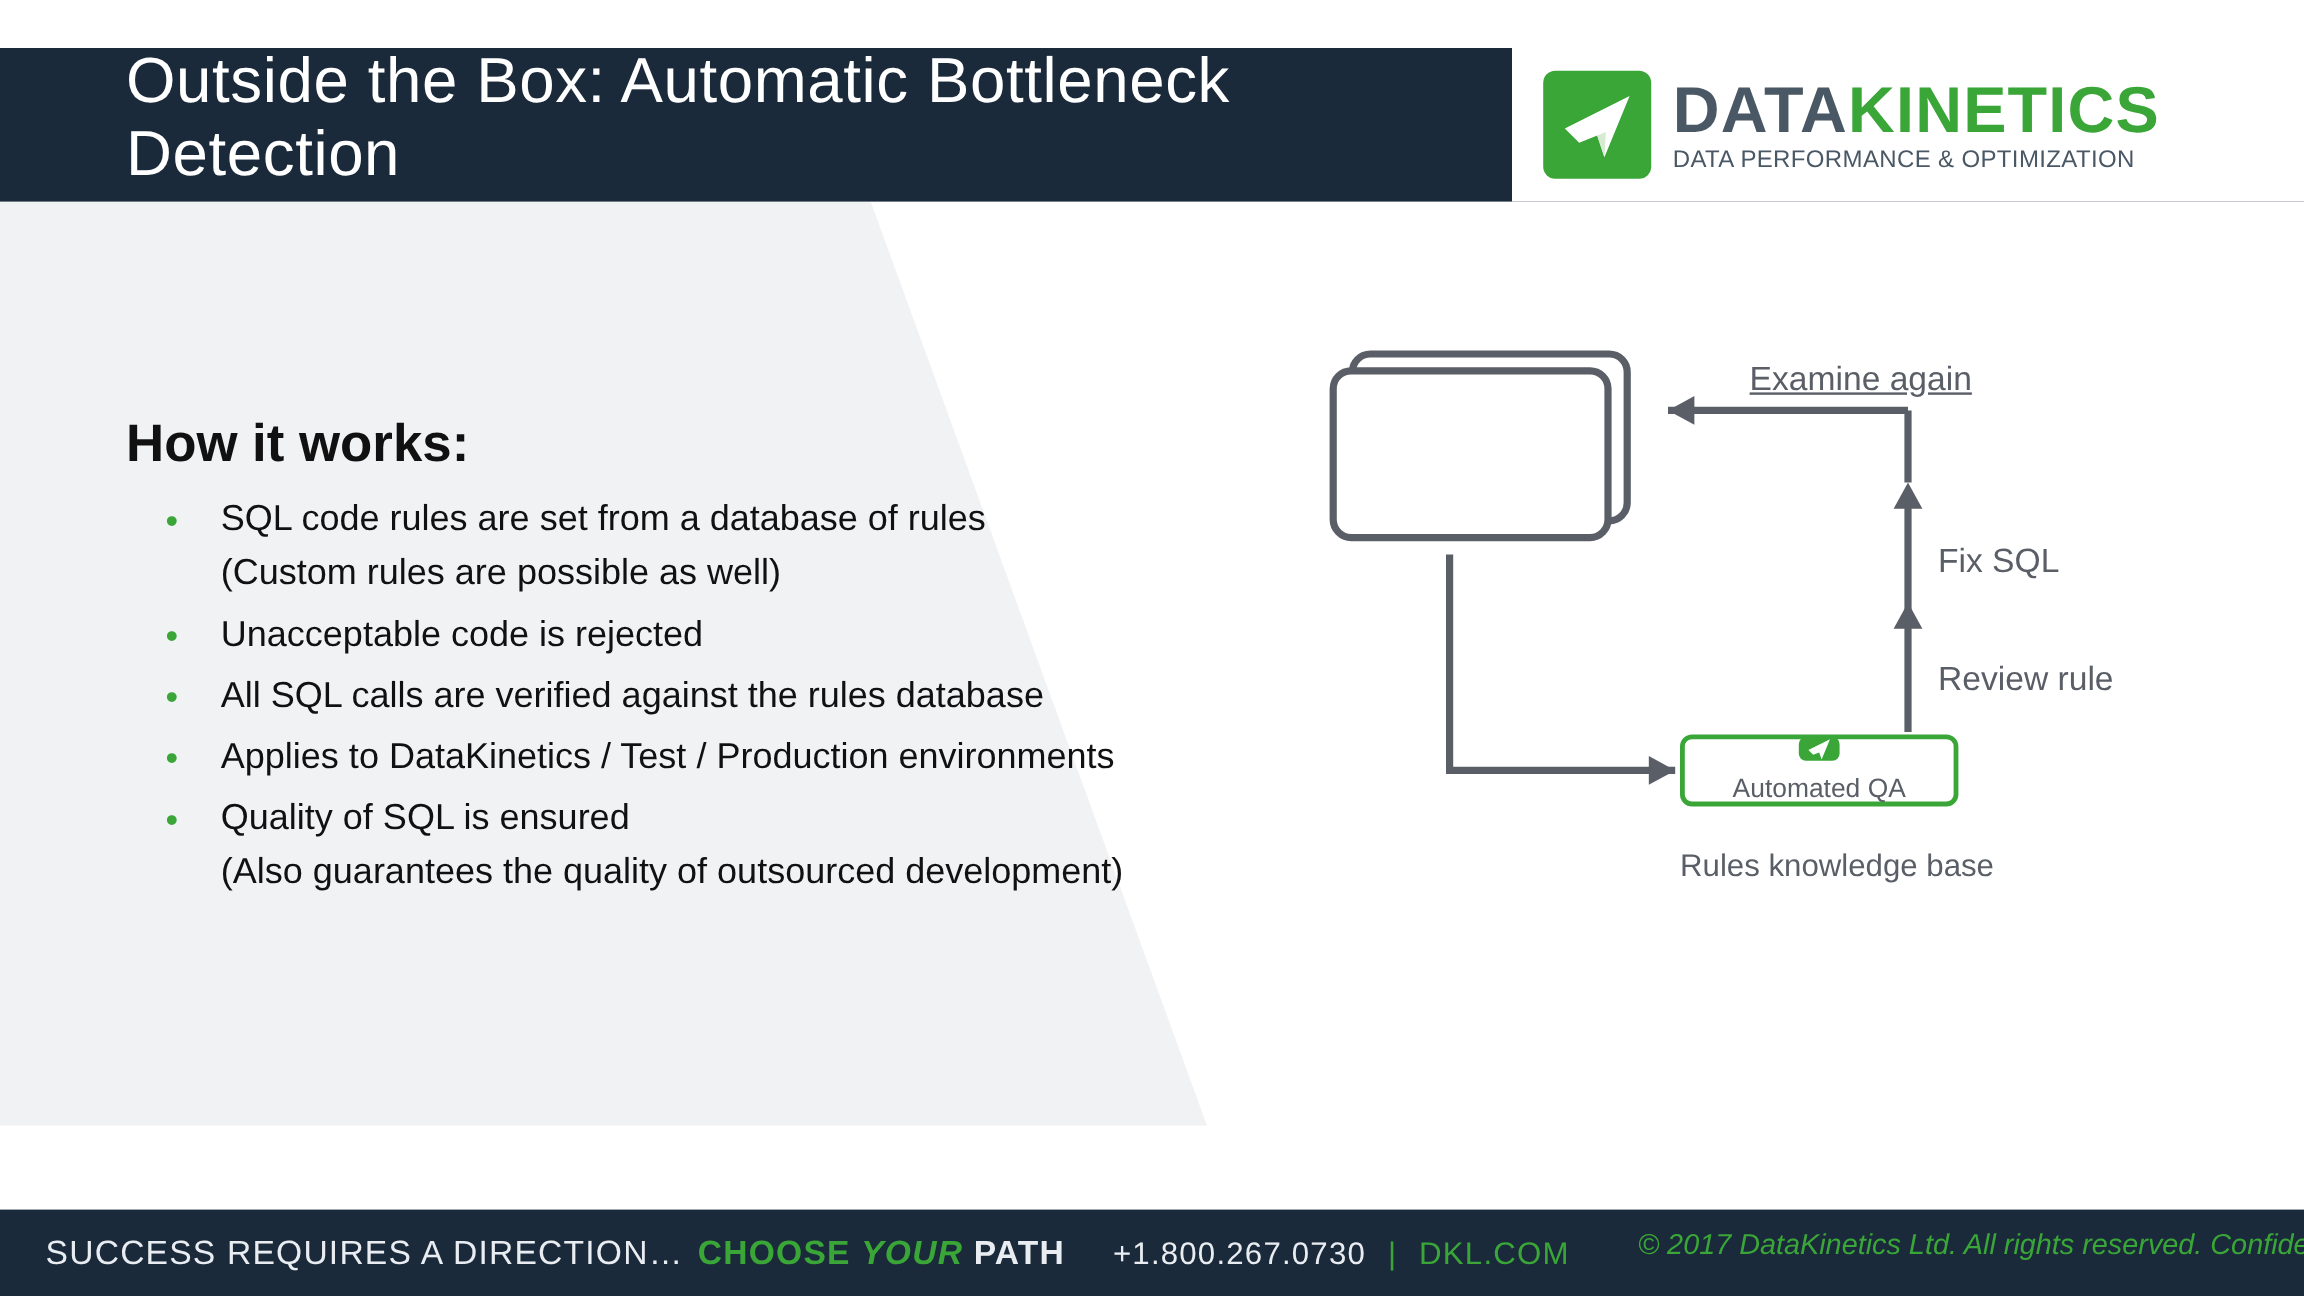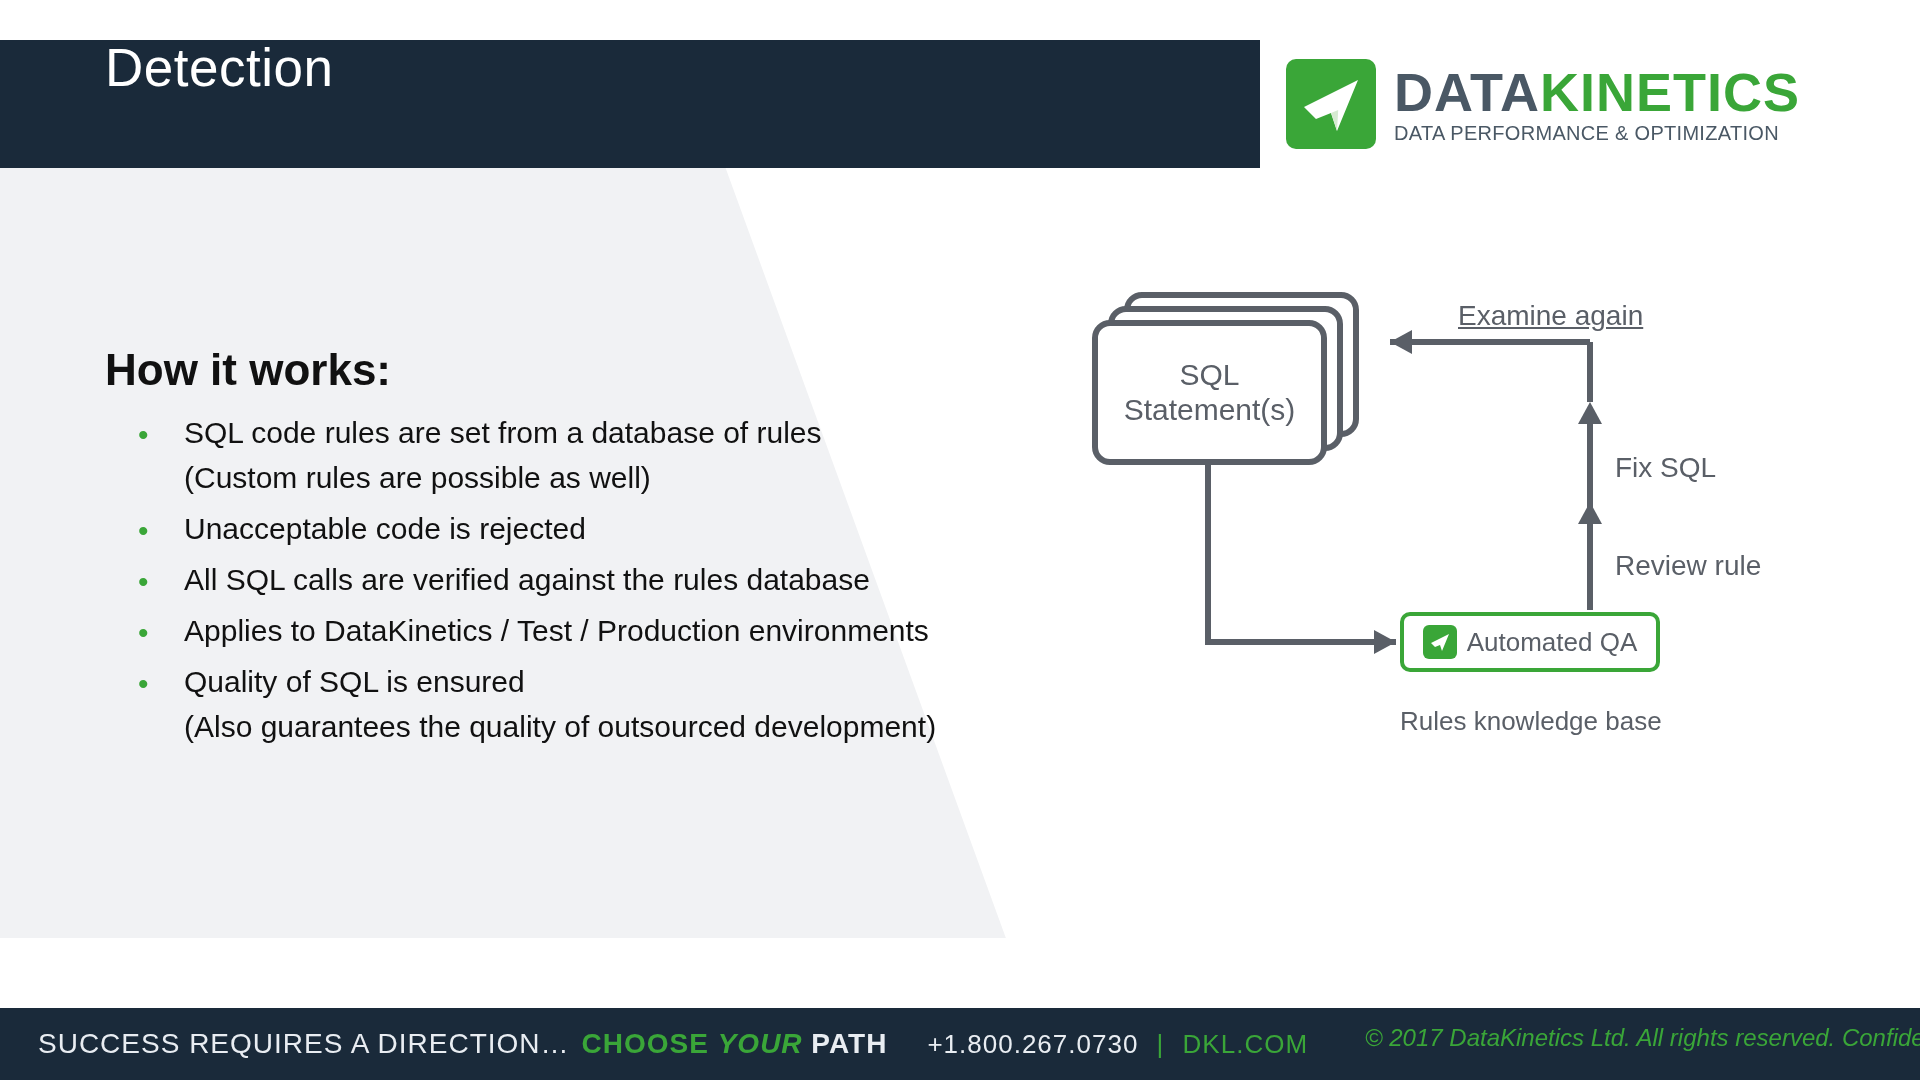--- a/index.html
+++ b/index.html
@@ -41,21 +41,21 @@
 
   .stroke { stroke: #5a5f67; stroke-width: 6; fill: none; }
   .arrowhead { fill: #5a5f67; }
 
   .lbl { position: absolute; font-size: 28px; color: #5a5f67; }
   .lbl.examine { top: 18px; left: 368px; text-decoration: underline; }
   .lbl.fix     { top: 170px; left: 525px; }
   .lbl.review  { top: 268px; left: 525px; }
   .knowledge   { position: absolute; top: 424px; left: 310px; font-size: 26px; color: #5a5f67; }
 
-  .qa-box { position: absolute; top: 330px; left: 310px; width: 260px; height: 60px; border: 4px solid #3aa638; border-radius: 10px; background: #fff; display: flex; align-items: center; justify-content: center; gap: 10px; color: #5a5f67; font-size: 26px; }
+  .qa-box { position: absolute; top: 330px; left: 310px; width: 232px; height: 60px; border: 4px solid #3aa638; border-radius: 10px; background: #fff; display: flex; align-items: center; justify-content: center; gap: 10px; color: #5a5f67; font-size: 22px; flex-direction: column; }
   .qa-box .mini-mark { width: 34px; height: 34px; background: #3aa638; border-radius: 6px; display: flex; align-items: center; justify-content: center; }
   .qa-box .mini-mark svg { width: 20px; height: 20px; }
 
   
   .footer-bar { position: absolute; left: 0; bottom: 0; width: 100%; height: 72px; background: #1a2a3a; display: flex; align-items: center; padding: 0 0 0 38px; }
   .f-left { display: flex; align-items: baseline; gap: 12px; }
   .f-tag { color: #e9edf2; font-size: 28px; letter-spacing: 1px; font-weight: 300; }
   .f-choose { font-size: 28px; font-weight: 800; letter-spacing: 1px; }
   .f-choose .c1 { color: #3aa638; }
   .f-choose .c2 { font-style: italic; color: #3aa638; }
@@ -67,20 +67,21 @@
 </style>
 </head>
 <body>
 
 <div class="slide">
 
   <div class="diag-bg"></div>
 
   <div class="header-bar"></div>
   <div class="header-title-wrap">
+    <div>Outside the Box: Automatic Bottleneck</div>
     <div>Detection</div>
   </div>
 
   <div class="logo-plate">
     <div class="logo-mark">
       <svg viewBox="0 0 100 100">
           <polygon points="5,55 95,10 60,95 50,65 25,75" fill="#fff"></polygon>
           <polygon points="50,65 60,95 62,60" fill="#d7ead2"></polygon>
         </svg>
     </div>
@@ -96,26 +97,20 @@
     <li>Unacceptable code is rejected</li>
     <li>All SQL calls are verified against the rules database</li>
     <li>Applies to DataKinetics / Test / Production environments</li>
     <li>Quality of SQL is ensured<br>(Also guarantees the quality of outsourced development)</li>
   </ul>
 
   <div class="diagram">
     <div class="card-stack">
       <div class="card c3"></div>
       <div class="card c2"></div>
-      <div class="card c1">
-          <div>
-            <span>SQL</span>
-            <span>Statement(s)</span>
-          </div>
-        </div>
     </div>
 
     <svg width="760" height="520" style="position:absolute;top:0;left:0">
 
       <path class="stroke" d="M500 60 L300 60"></path>
       <polygon class="arrowhead" points="300,60 322,48 322,72"></polygon>
       <path class="stroke" d="M500 60 L500 120"></path>
 
       <path class="stroke" d="M500 328 L500 138"></path>
       <polygon class="arrowhead" points="500,120 488,142 512,142"></polygon>

